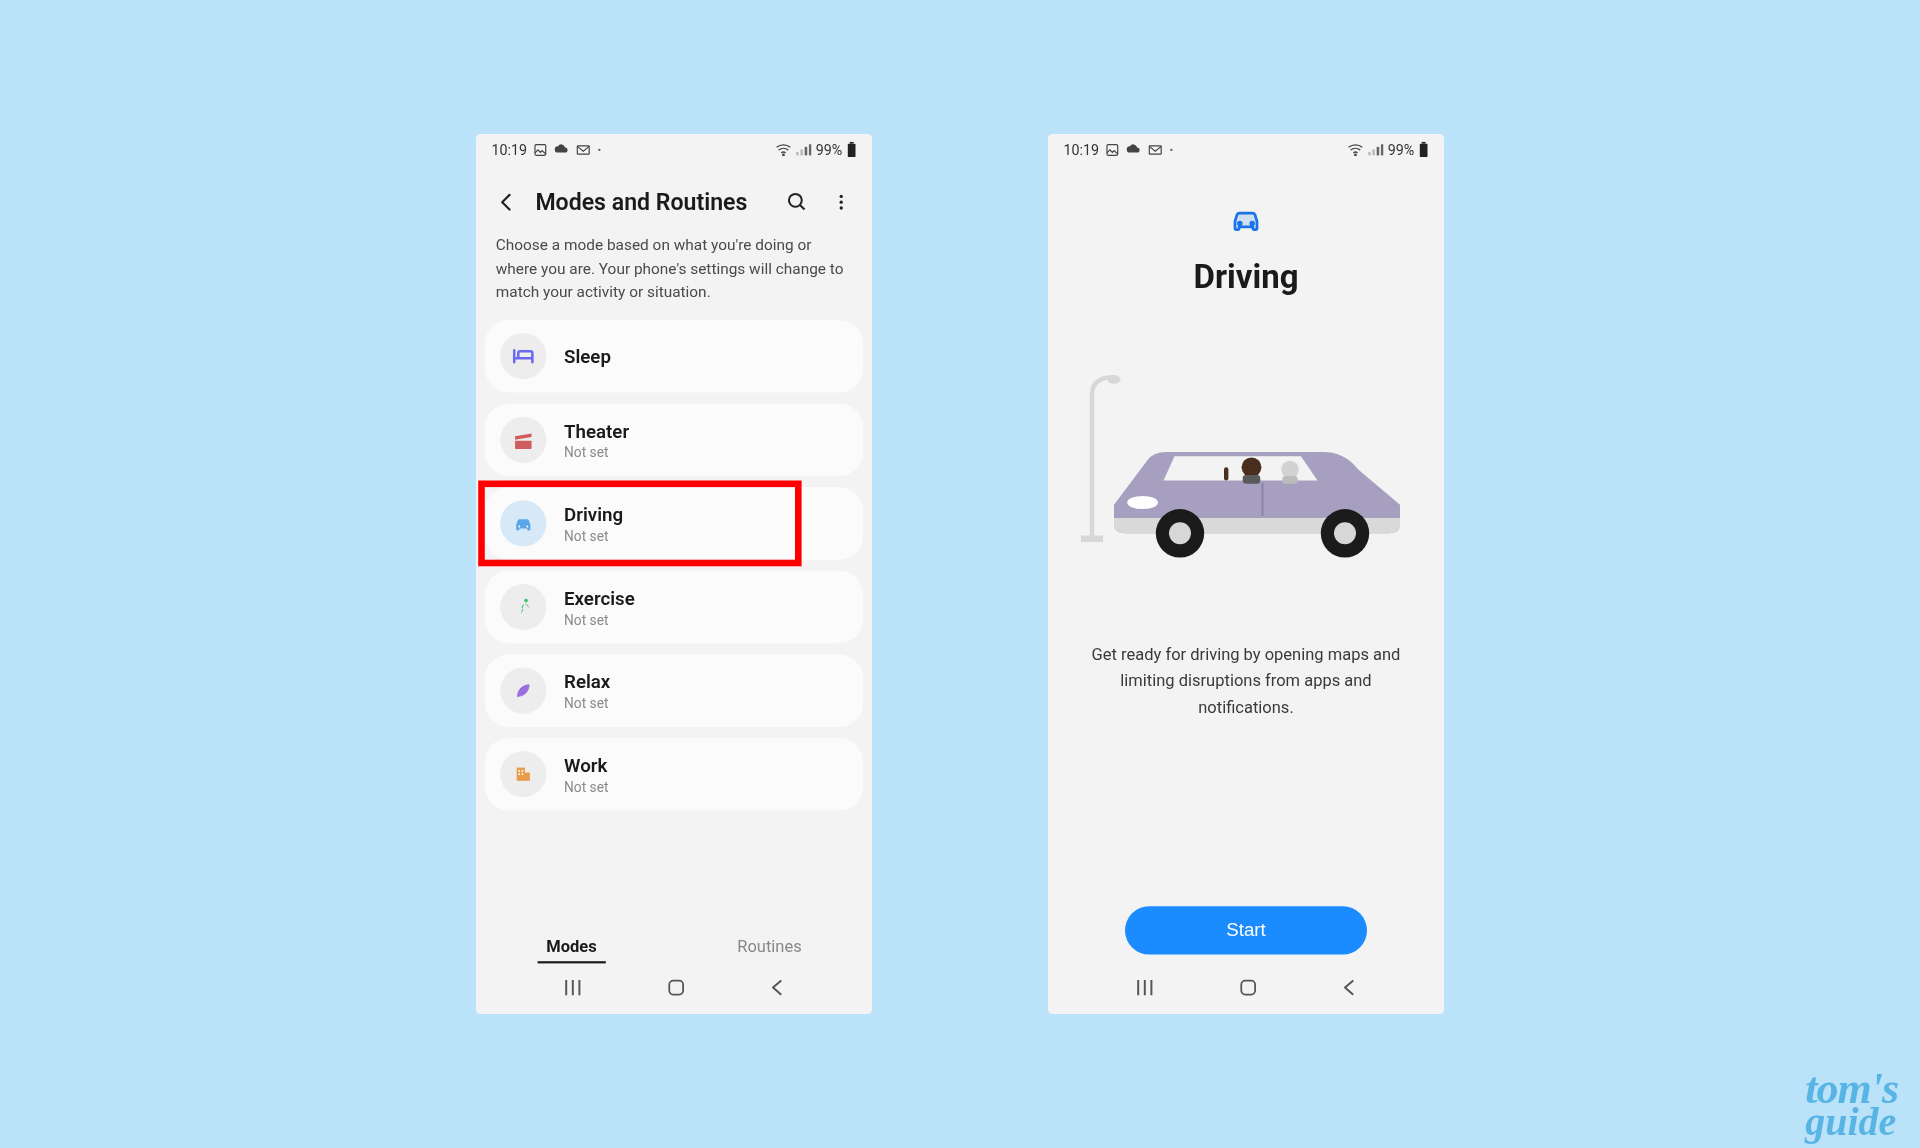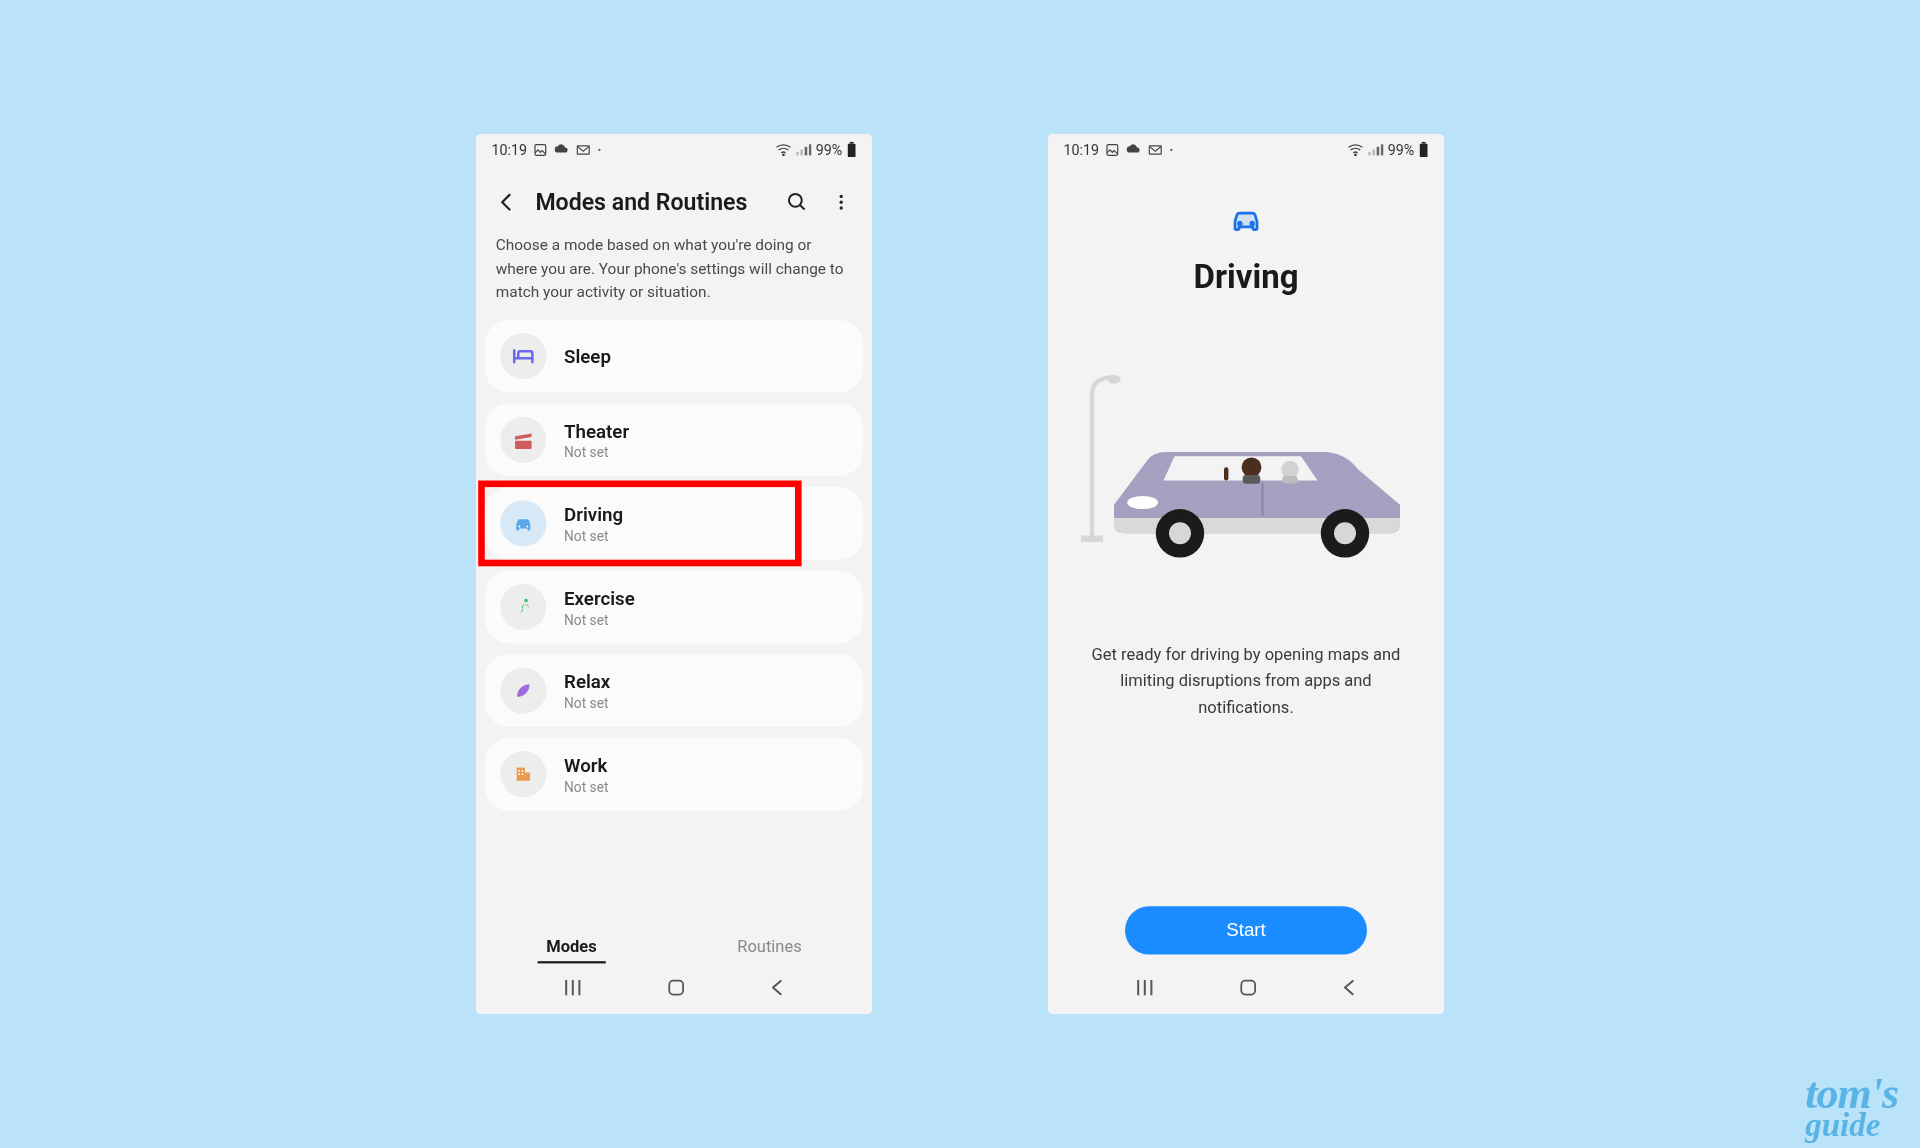--- a/index.html
+++ b/index.html
@@ -139,21 +139,21 @@
     right: 22px;
     bottom: 10px;
     font-family: Georgia, "Times New Roman", serif;
     font-weight:700;
     font-style: italic;
     color:#59b4e6;
     line-height:0.8;
     text-align:left;
   }
   .watermark .l1 { font-size:44px; letter-spacing:-1px; }
-  .watermark .l2 { font-size:33px; letter-spacing:0px; }
+  .watermark .l2 { font-size:40px; letter-spacing:0px; }
 </style>
 </head>
 <body>
 
 <div class="stage">
 
   <div class="phone">
 
     <div class="status-bar">
       <div class="status-left">

